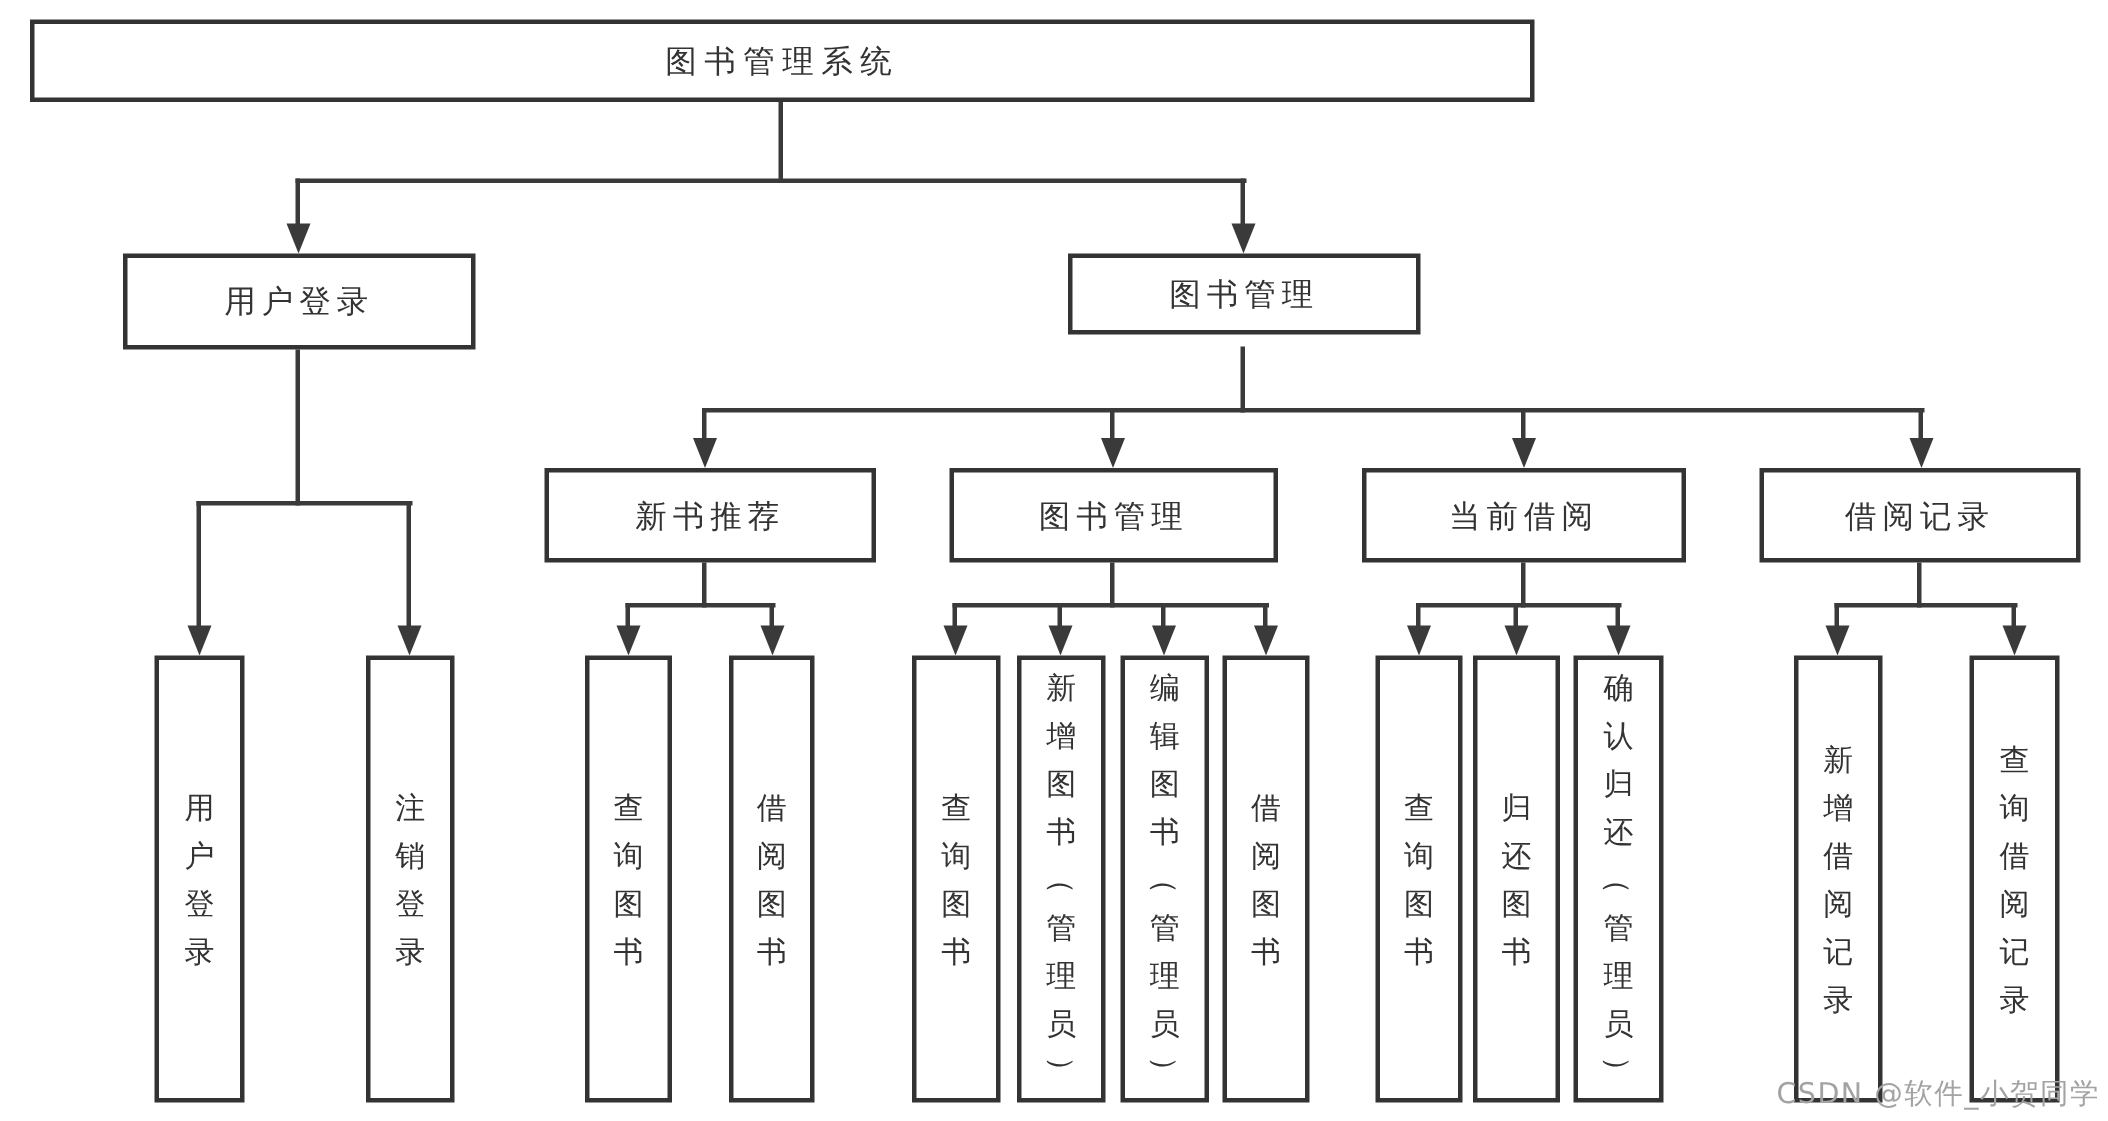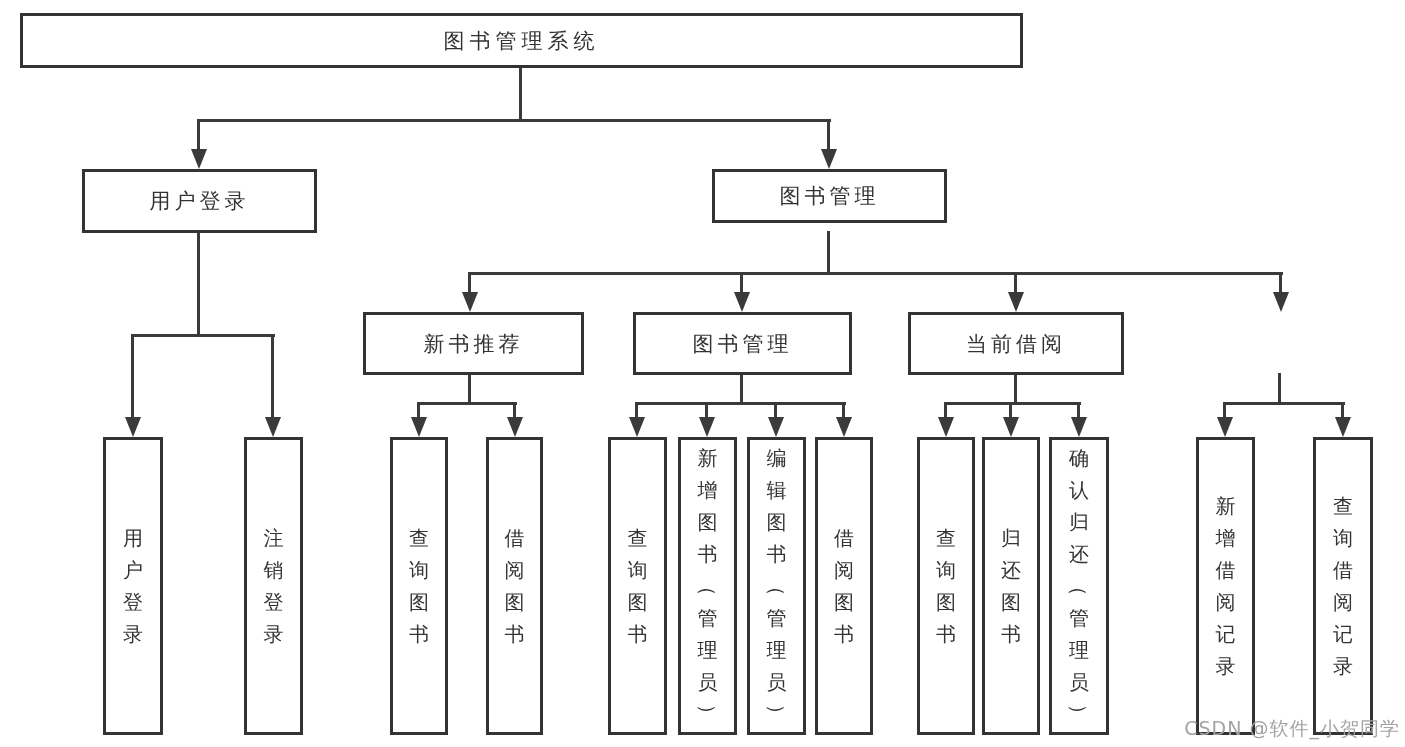--- a/index.html
+++ b/index.html
@@ -142,20 +142,23 @@
 
   <div class="box" style="left:363px;top:312px;width:221px;height:63px">
     <span class="hlabel">新书推荐</span>
   </div>
   <div class="box" style="left:633px;top:312px;width:219px;height:63px">
     <span class="hlabel">图书管理</span>
   </div>
   <div class="box" style="left:908px;top:312px;width:216px;height:63px">
     <span class="hlabel">当前借阅</span>
   </div>
+  <div class="box" style="left:1173px;top:312px;width:214px;height:63px">
+    <span class="hlabel">借阅记录</span>
+  </div>
 
   <div class="box leaf" style="left:103px;width:60px">
     <span class="vtext">
         <span class="vchar">用</span>
         <span class="vchar">户</span>
         <span class="vchar">登</span>
         <span class="vchar">录</span>
       </span>
   </div>
   <div class="box leaf" style="left:244px;width:59px">

